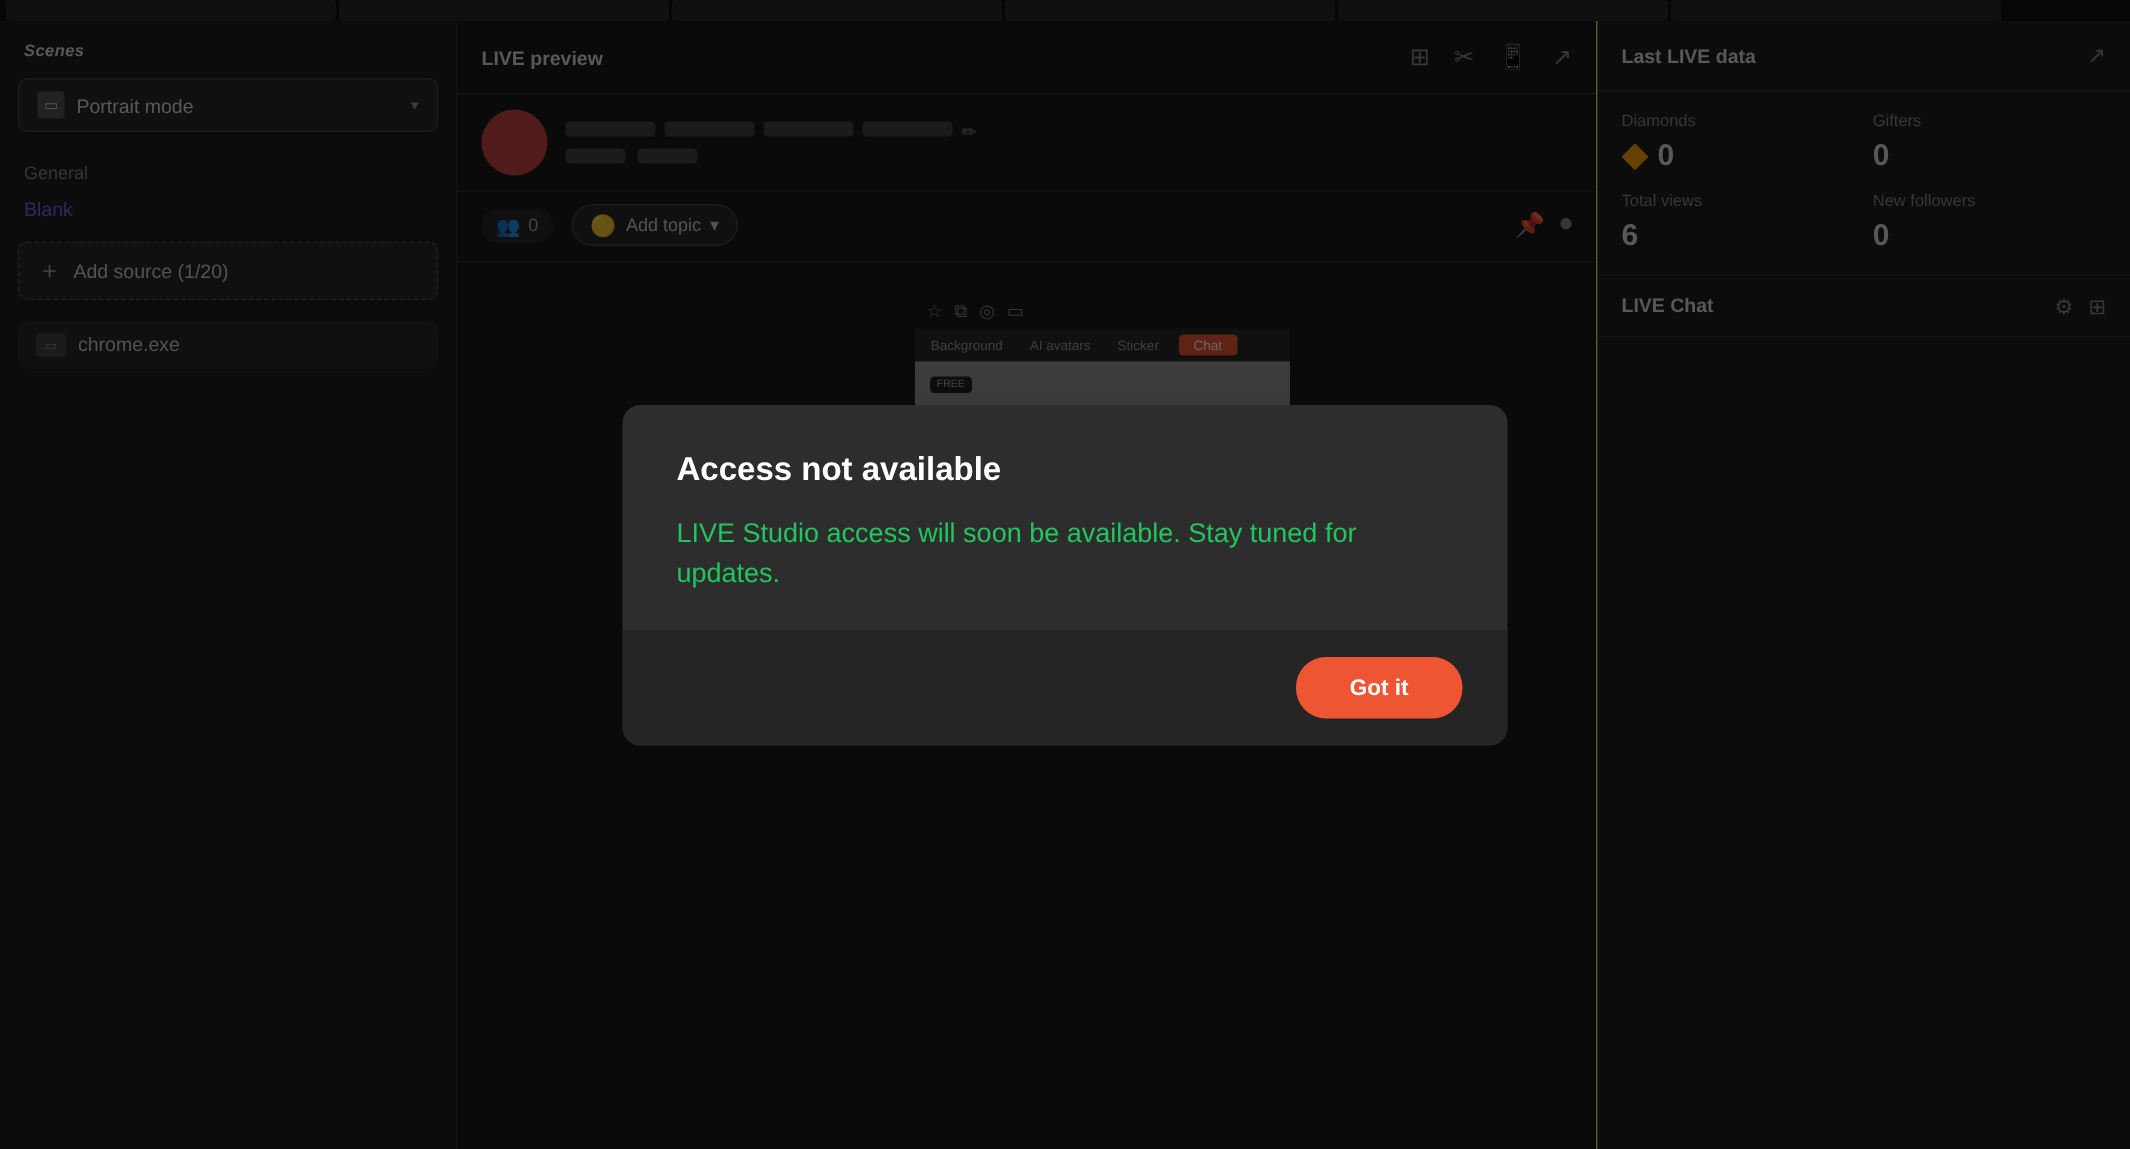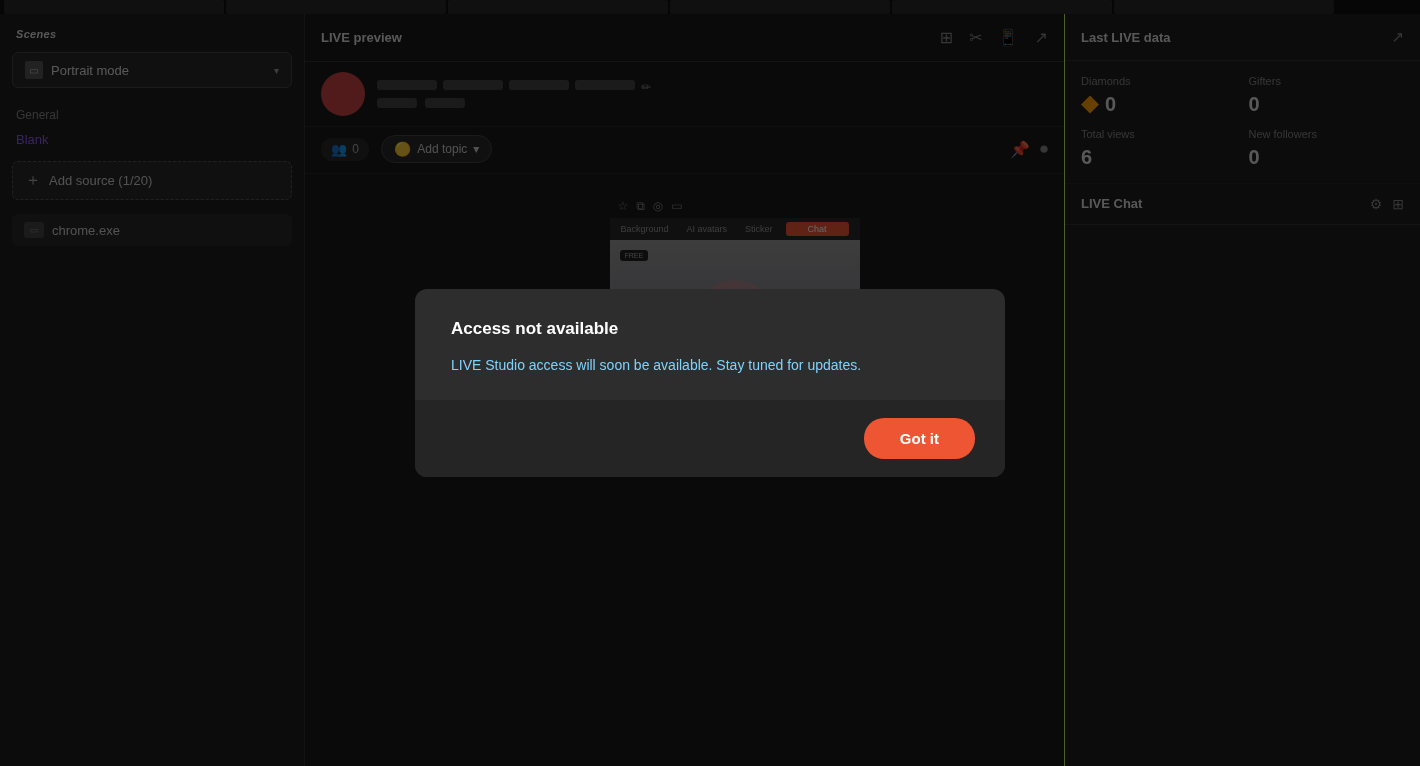--- a/index.html
+++ b/index.html
@@ -115,21 +115,21 @@
       font-size: 13px;
     }
     .plus-icon { font-size: 16px; color: #aaa; }
 
     .source-item {
       margin: 2px 12px;
       background: #2a2a2a;
       border-radius: 6px;
       padding: 8px 12px;
       display: flex;
-      align-items: center;
+      align-items: flex-start;
       gap: 8px;
       font-size: 13px;
       color: #ccc;
     }
     .source-icon {
       width: 20px;
       height: 16px;
       background: #444;
       border-radius: 3px;
       display: flex;
@@ -291,21 +291,21 @@
       gap: 8px;
     }
     .preview-tab {
       font-size: 9px;
       color: #999;
       padding: 2px 5px;
     }
     .preview-tab-active {
       font-size: 9px;
       color: #fff;
-      padding: 2px 22px;
+      padding: 2px 10px;
       background: #e53;
       border-radius: 3px;
     }
 
     .preview-image-area {
       width: 250px;
       height: 200px;
       background: linear-gradient(to bottom, #888 30%, #556 100%);
       position: relative;
       overflow: hidden;
@@ -453,29 +453,29 @@
       border-radius: 12px;
       width: 590px;
       overflow: hidden;
     }
 
     .modal-body {
       padding: 30px 36px 24px;
     }
 
     .modal-title {
-      font-size: 17px;
+      font-size: 22px;
       font-weight: 700;
       color: #fff;
       margin-bottom: 16px;
     }
 
     .modal-message {
-      font-size: 14px;
-      color: #7dd3fc;
+      font-size: 18px;
+      color: #22c55e;
       line-height: 1.5;
     }
 
     .modal-footer {
       background: #252525;
       padding: 18px 30px;
       display: flex;
       justify-content: flex-end;
     }
 

